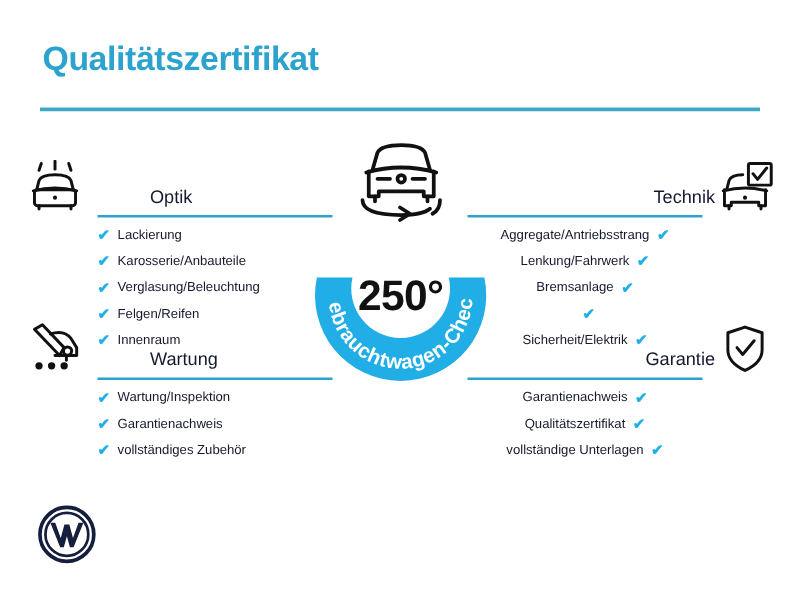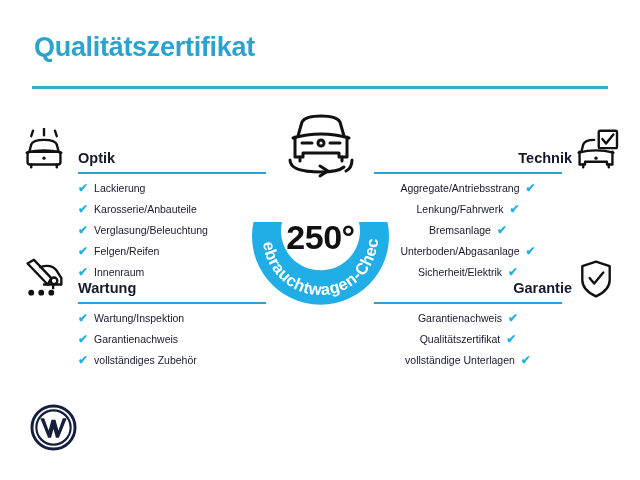--- a/index.html
+++ b/index.html
@@ -56,23 +56,24 @@
     width: 48px;
     height: 42px;
   }
   .section.left .sec-icon  { left: 4px; }
   .section.right .sec-icon { right: 4px; }
 
   .sec-title {
     position: absolute;
     bottom: 8px;
     font-size: 14.5px;
-    font-weight: bold;
+    font-weight: normal;
     color: #15192e;
     white-space: nowrap;
+    margin-left: 42px;
   }
   .section.left .sec-title  { left: 62px; }
   .section.right .sec-title { right: 52px; }
 
   .sec-rule {
     position: absolute;
     bottom: 0;
     height: 2px;
     background: #2ba3ce;
     width: 188px;
@@ -263,21 +264,20 @@
       </li>
     <li>
         <span>Lenkung/Fahrwerk</span>
         <span class="check">✔</span>
       </li>
     <li>
         <span>Bremsanlage</span>
         <span class="check">✔</span>
       </li>
     <li>
-        <span>Unterboden/Abgasanlage</span>
         <span class="check">✔</span>
       </li>
     <li>
         <span>Sicherheit/Elektrik</span>
         <span class="check">✔</span>
       </li>
   </ul>
 </div>
 
 <div class="section right sec-garantie">

